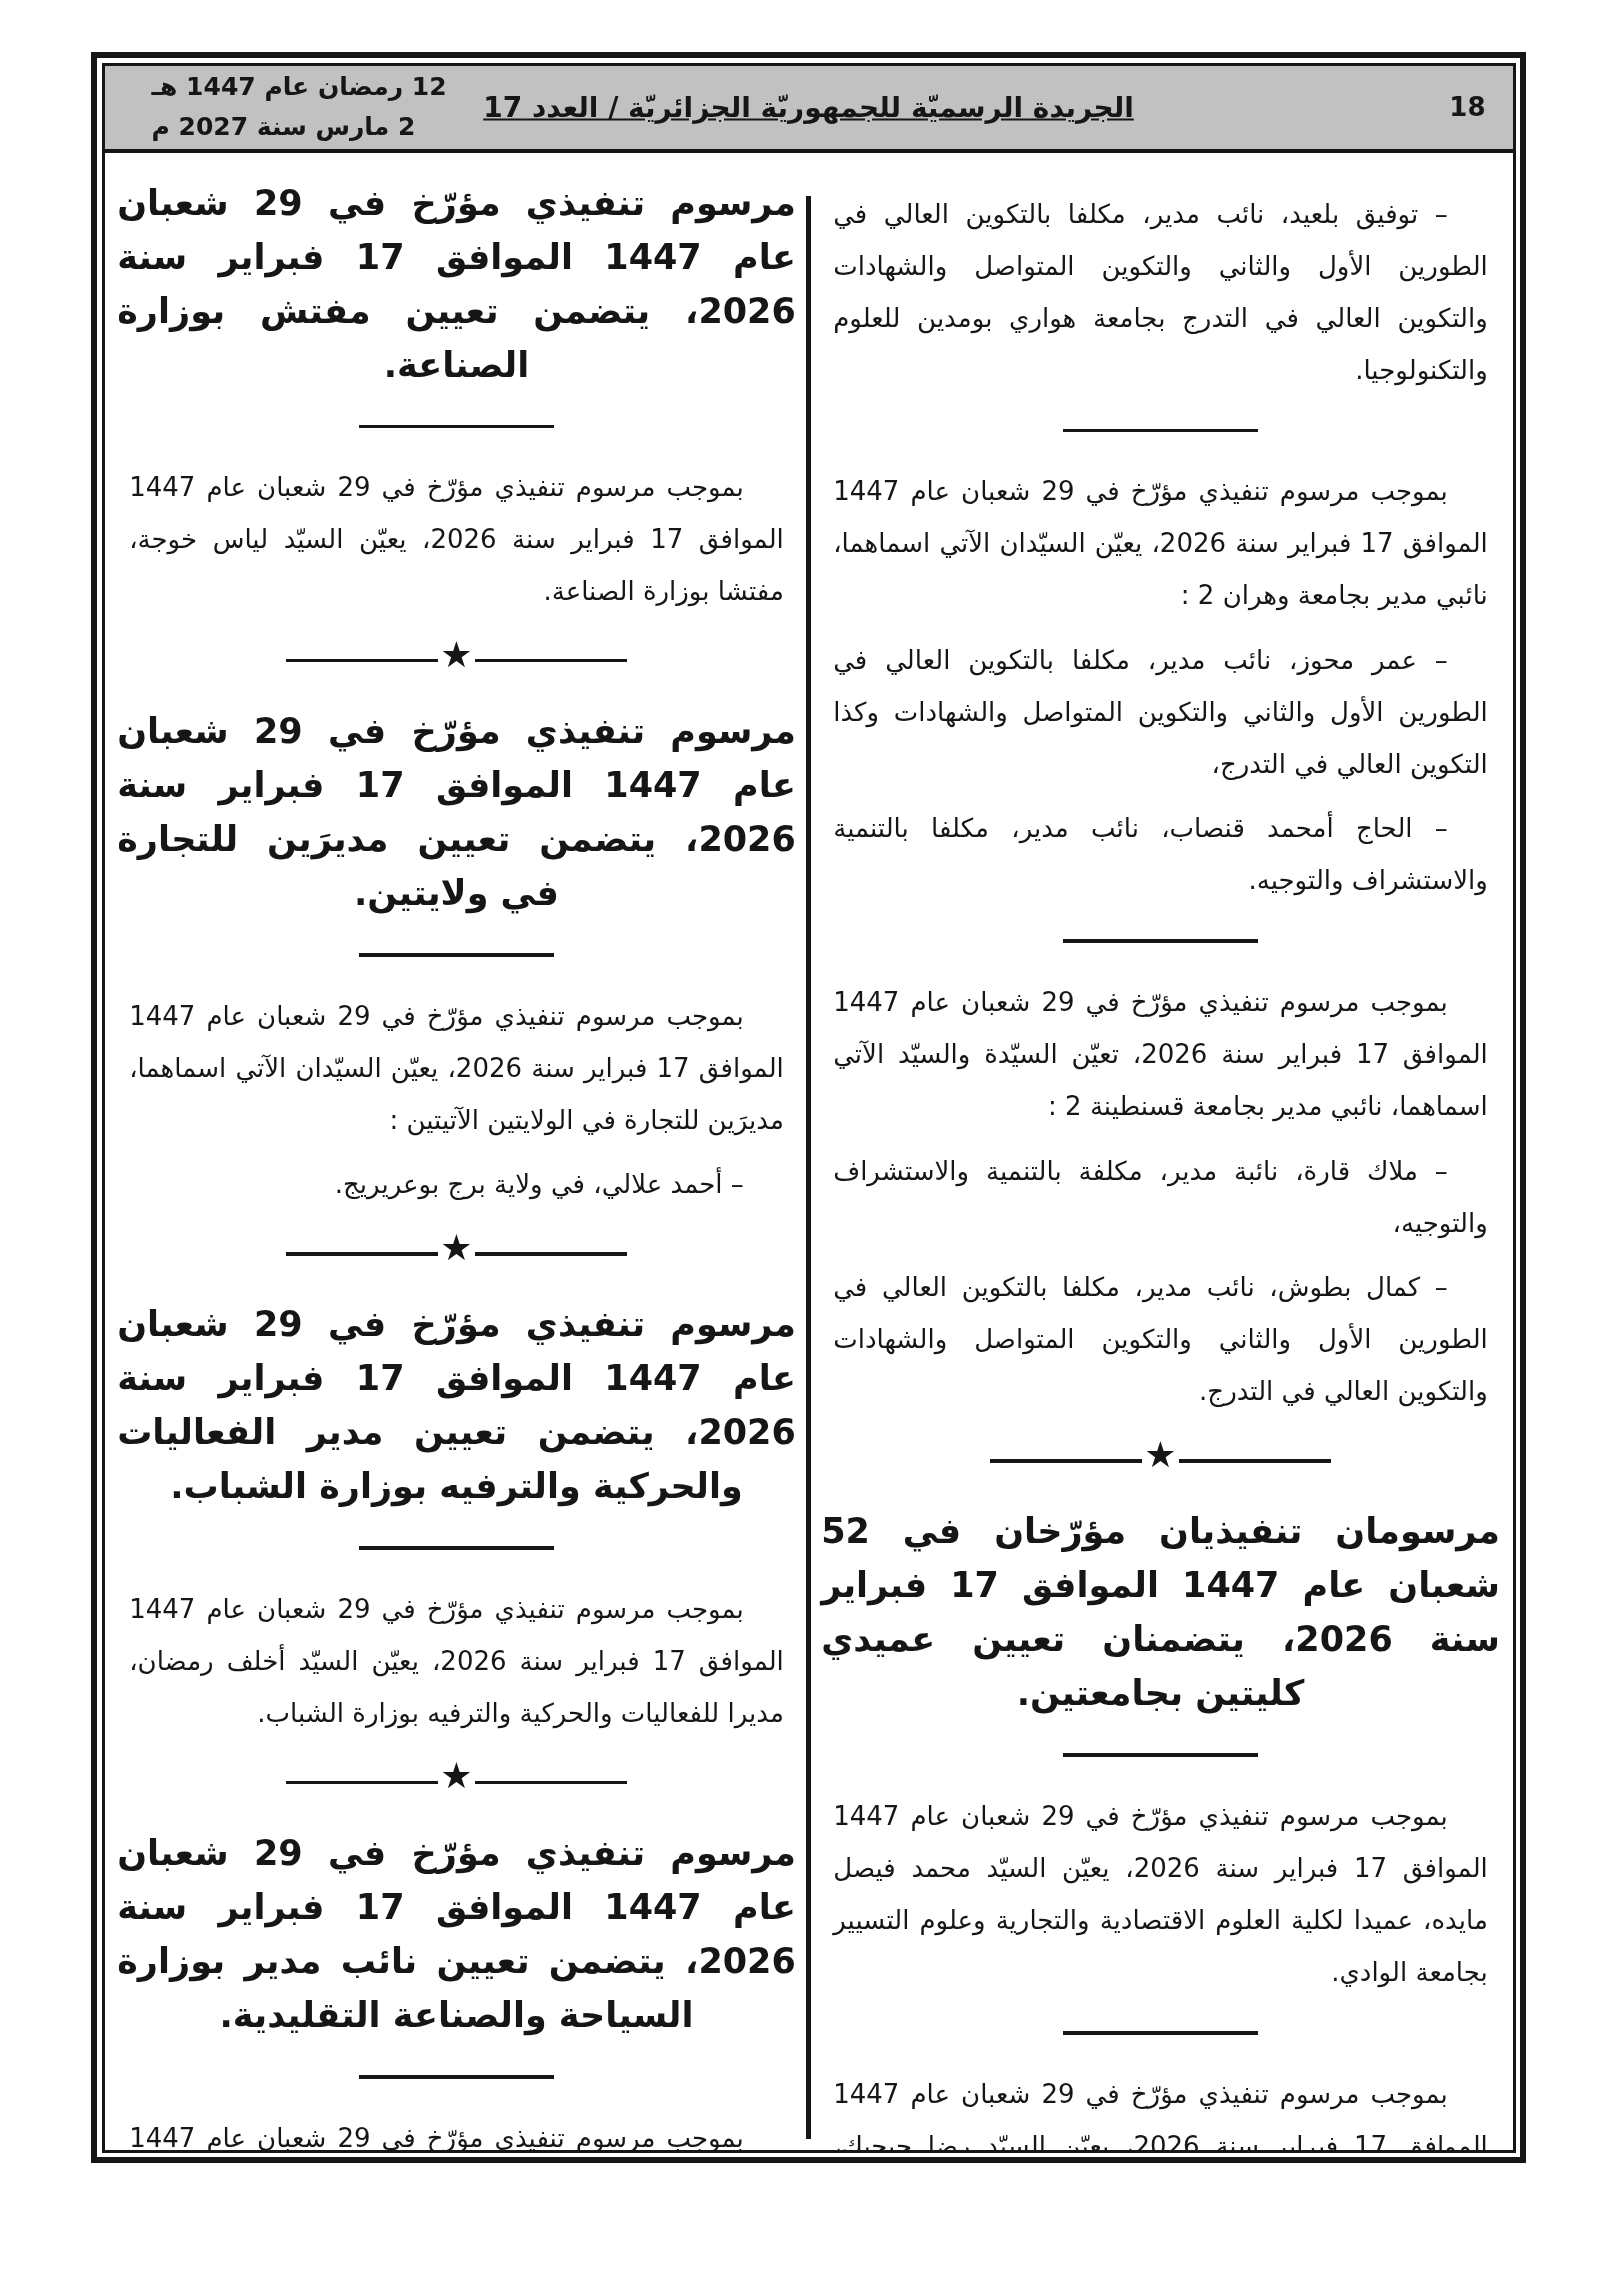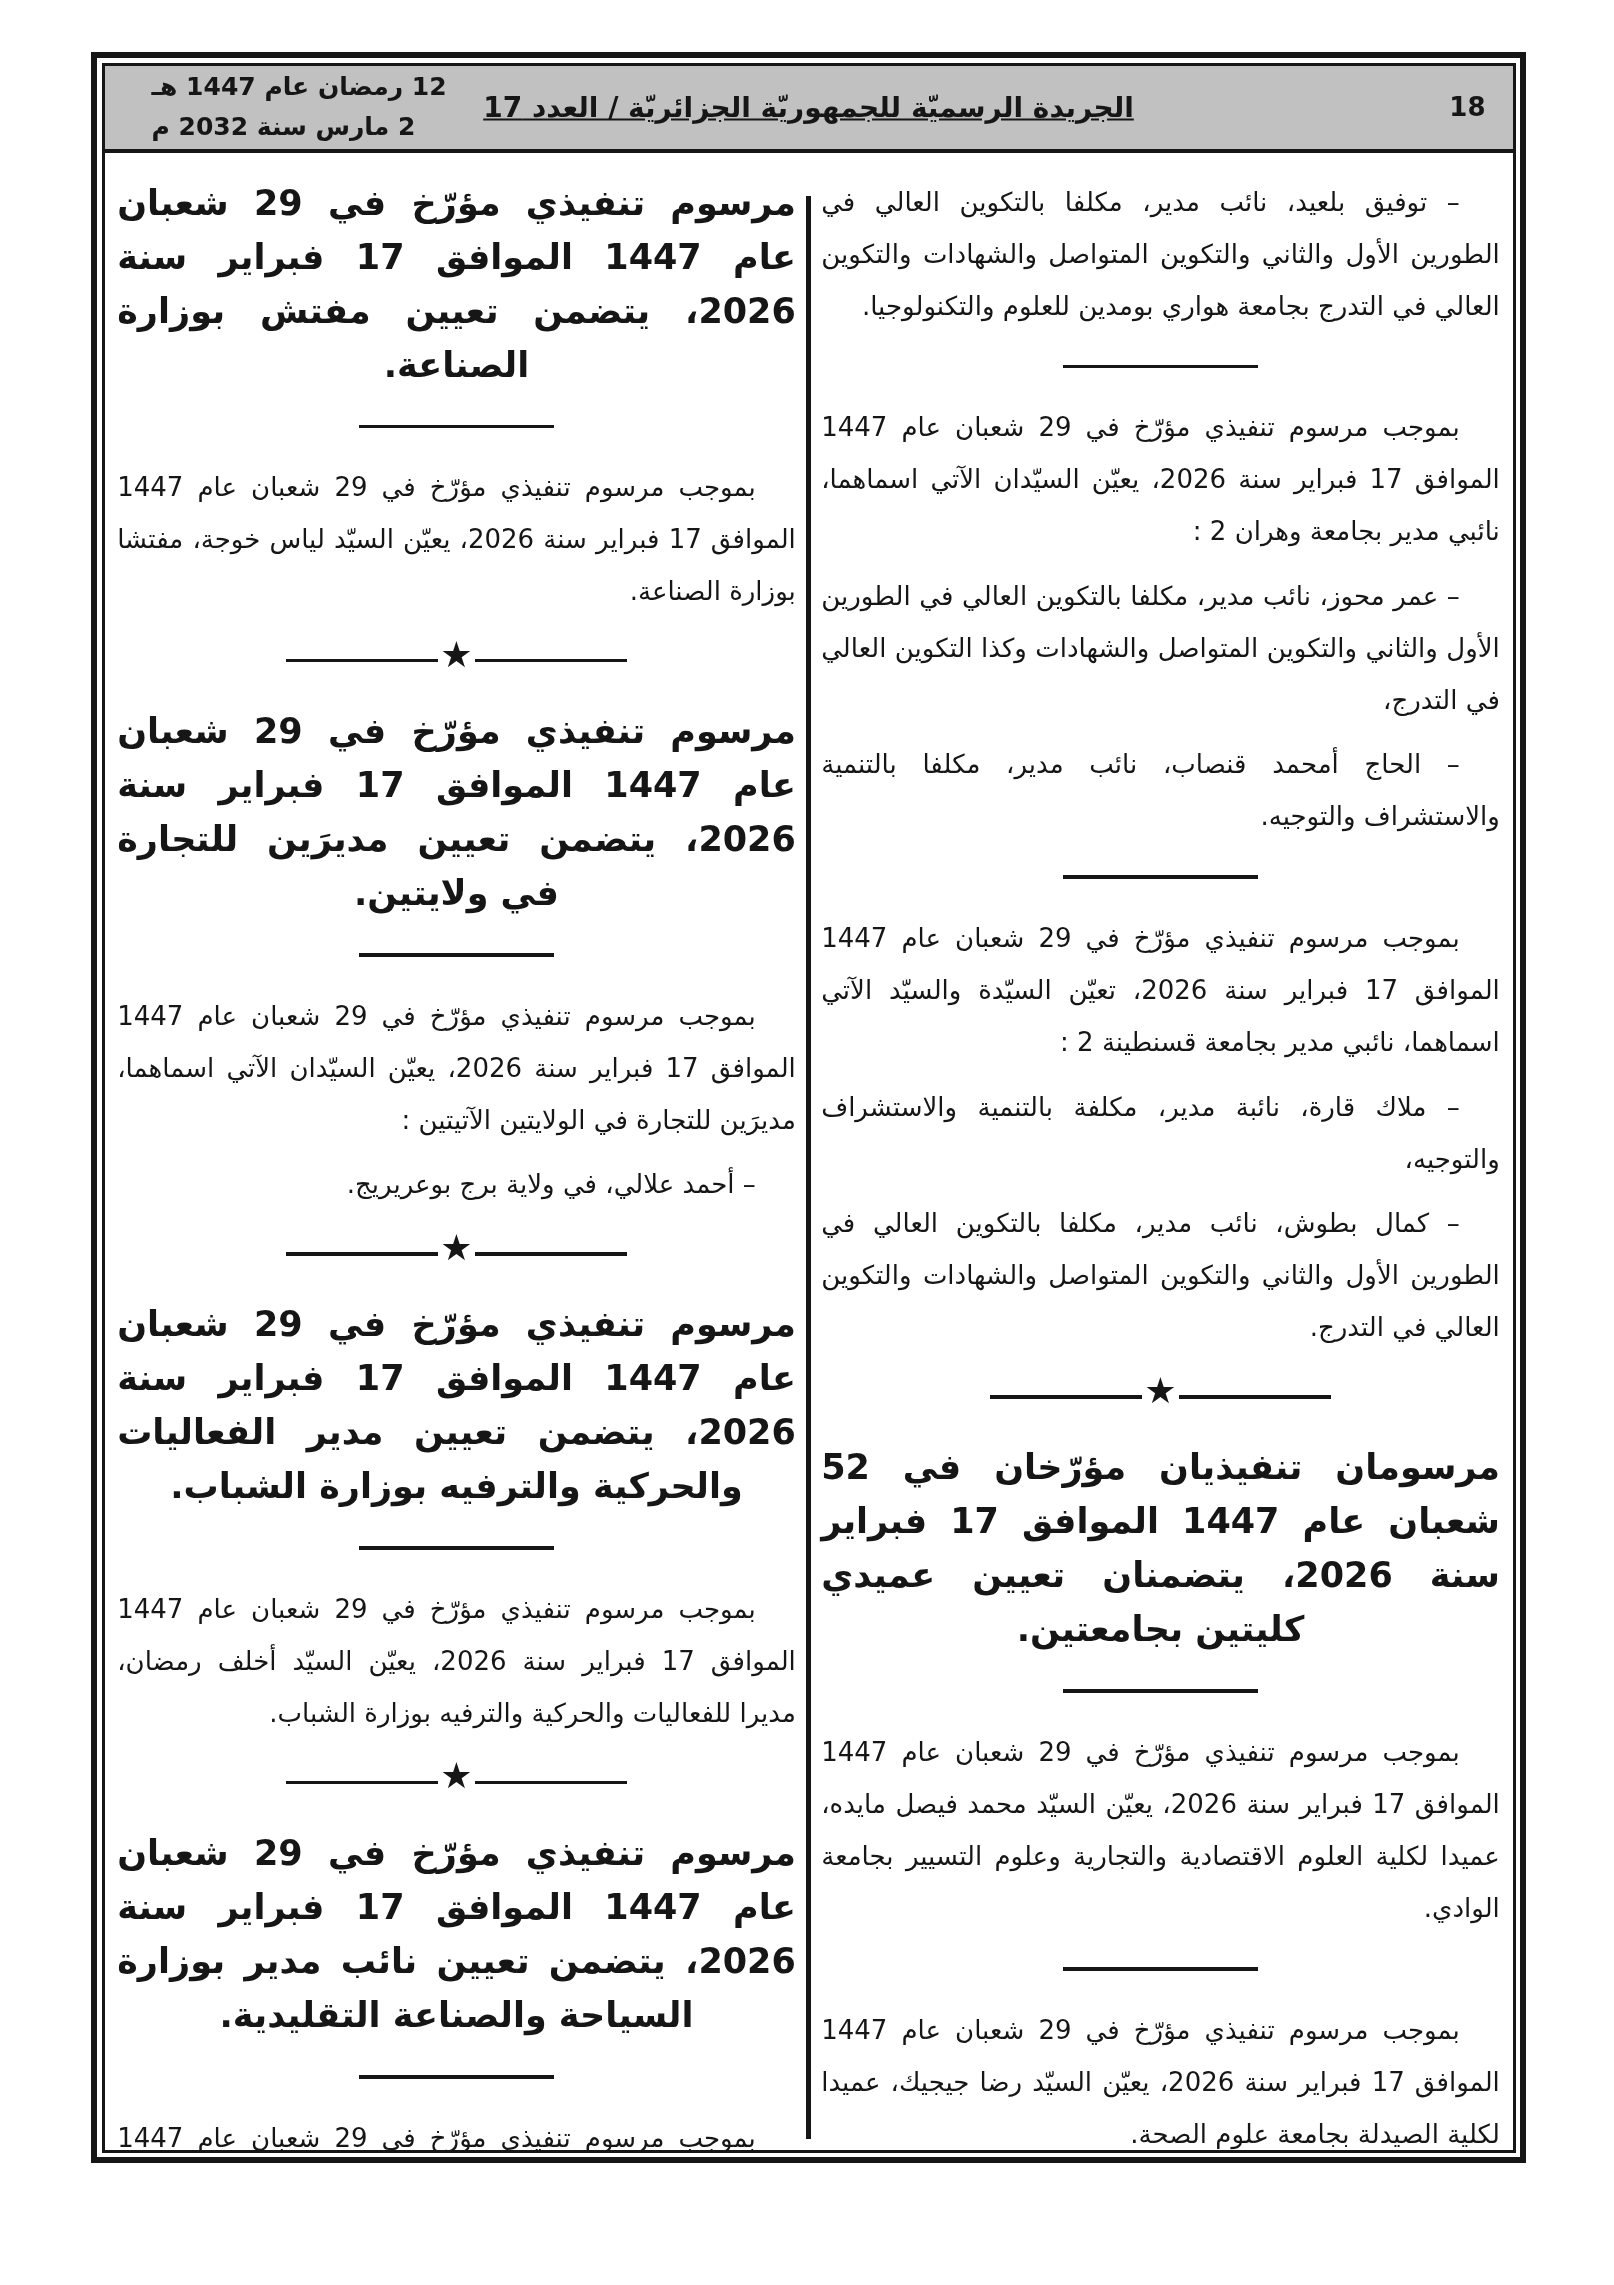--- a/index.html
+++ b/index.html
@@ -56,21 +56,21 @@
   .columns { display: flex; height: 100%; }
   .col {
     width: 50%; box-sizing: border-box;
     padding: 22px 12.7px 0 12.7px;
   }
   .para, .item {
     font-size: 26px;
     line-height: 52px;
     text-align: justify;
     text-indent: 40px;
-    margin: 0;
+    margin: 12px;
   }
   .para + .item, .item + .item { margin-top: 12.7px; }
   .heading {
     font-size: 35px;
     font-weight: bold;
     line-height: 54px;
     text-align: justify;
     text-align-last: center;
     margin: 0;
   }
@@ -97,21 +97,21 @@
 <body>
 
 <div class="page-frame">
   <div class="page-inner">
 
     <div class="header-band">
       <div class="page-number">18</div>
       <div class="journal-title">الجريدة الرسميّة للجمهوريّة الجزائريّة / العدد 17</div>
       <div class="dates">
         <div>12 رمضان عام 1447 هـ</div>
-        <div>2 مارس سنة 2032 م</div>
+        <div>2 مارس سنة 2027 م</div>
       </div>
     </div>
 
     <div class="content">
       <div class="col-divider"></div>
       <div class="columns">
 
         <div class="col">
           <p class="item">– توفيق بلعيد، نائب مدير، مكلفا بالتكوين العالي في الطورين الأول والثاني والتكوين المتواصل والشهادات والتكوين العالي في التدرج بجامعة هواري بومدين للعلوم والتكنولوجيا.</p>
           <div class="divider"></div>

